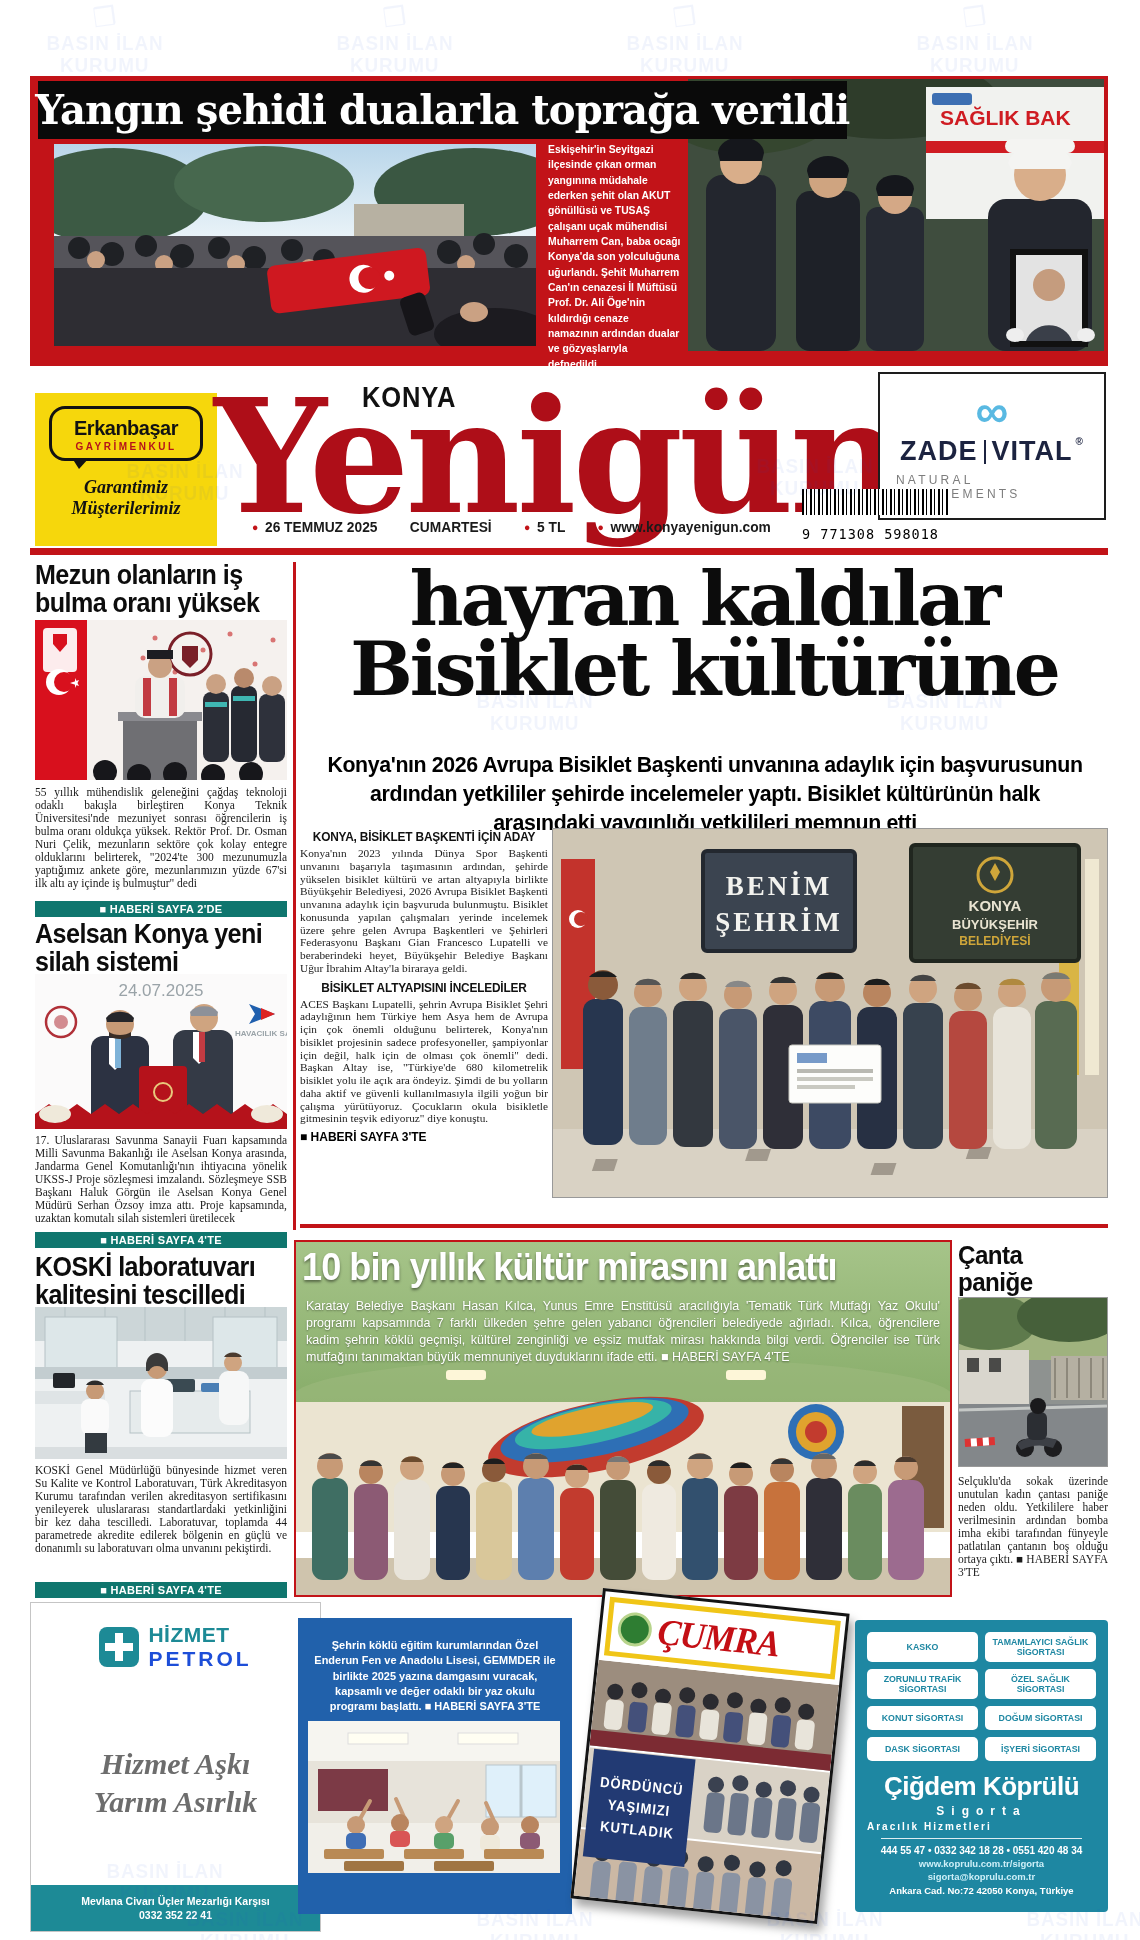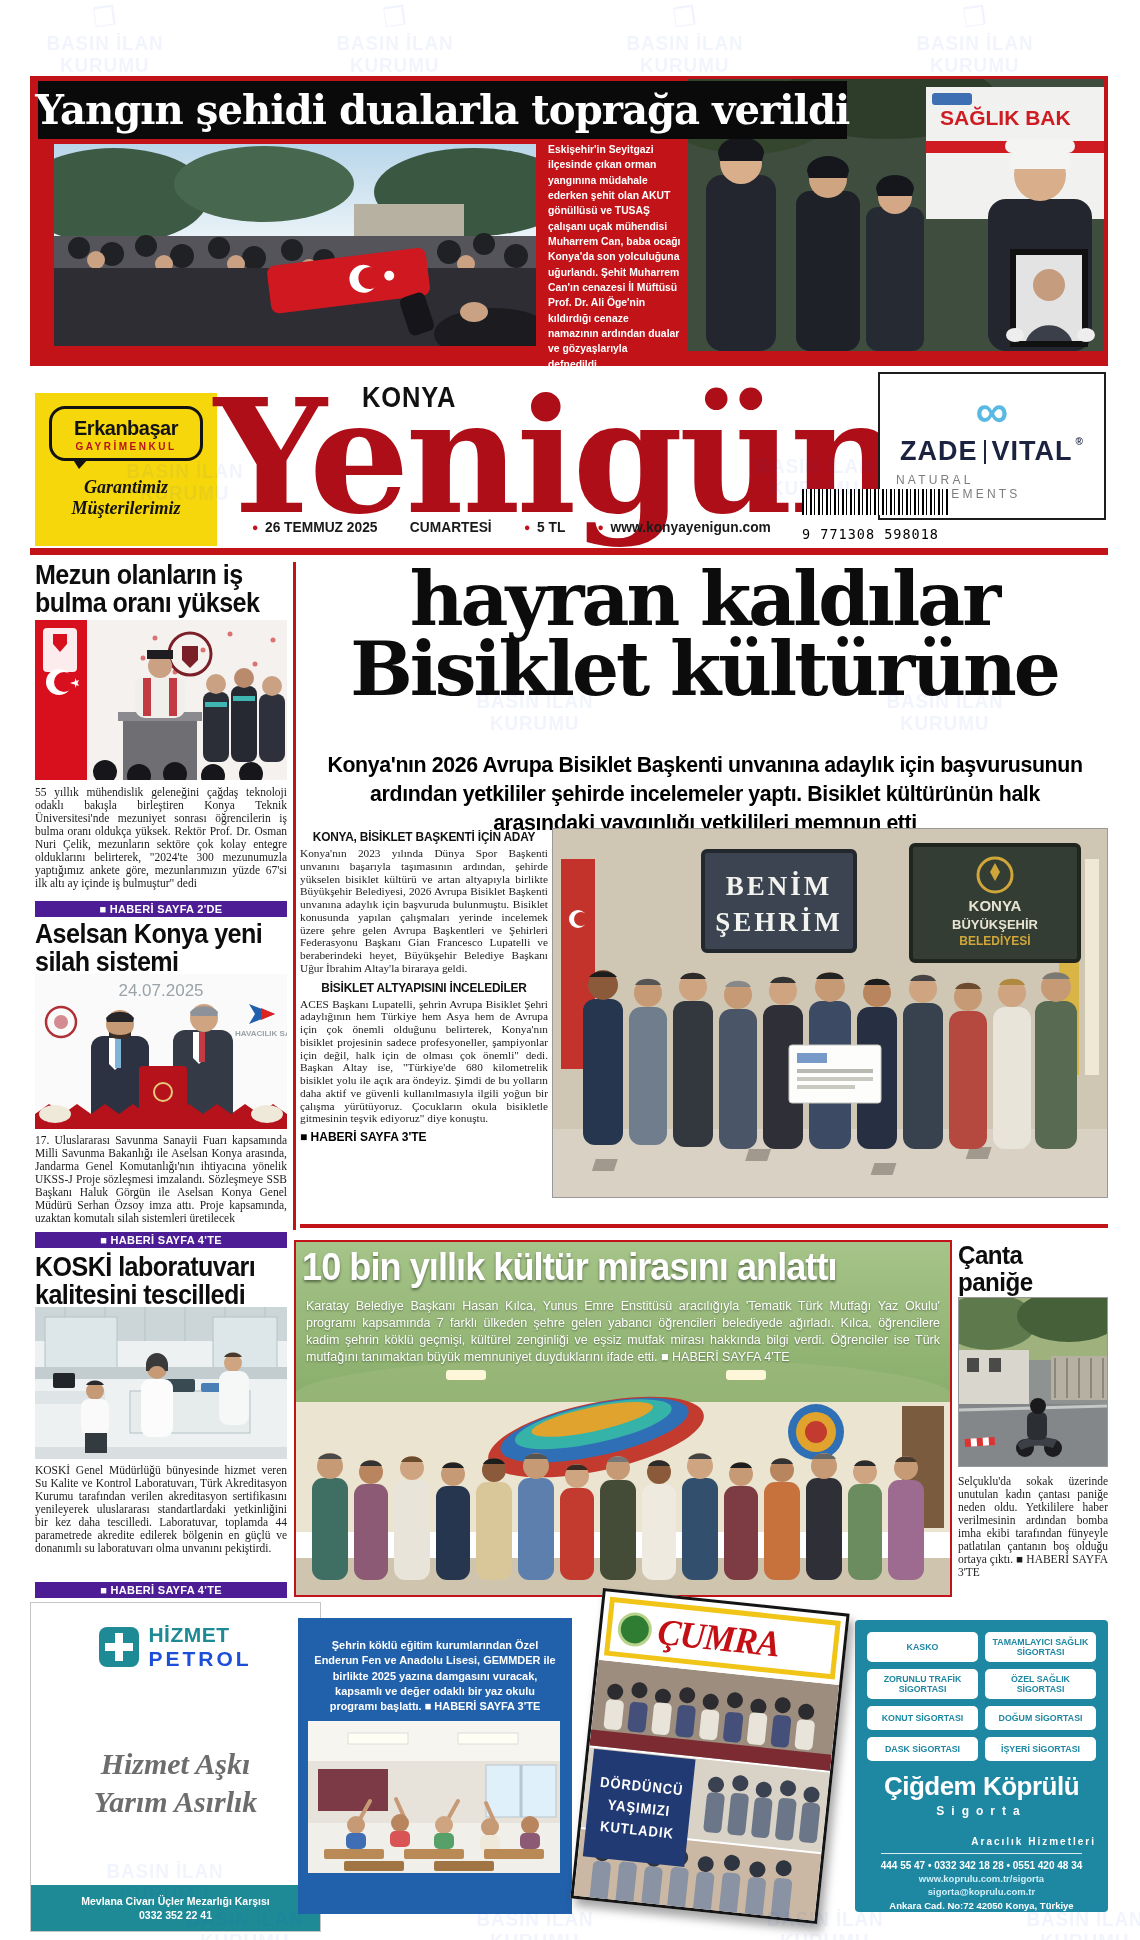--- a/index.html
+++ b/index.html
@@ -57,21 +57,21 @@
   #barcode { left:802px; top:489px; width:148px; height:50px; }
   #barcode .bars { height:26px; background:repeating-linear-gradient(90deg,#000 0 2px,#fff 2px 4px,#000 4px 5px,#fff 5px 8px); }
   #barcode .num { font-family:"DejaVu Sans Mono", monospace; font-size:13.5px; letter-spacing:1px; color:#000; margin-top:11px; white-space:nowrap; }
   #redrule { left:30px; top:548px; width:1078px; height:7px; background:#c21318; }
 
   
   .sec-h { font-weight:bold; color:#0d0d0d; letter-spacing:-.6px; line-height:1.02;
            transform:scaleX(.93); transform-origin:left top; }
   .body-serif { font-family:"Liberation Serif", serif; font-size:11.5px; line-height:1.13;
                 text-align:justify; color:#1b1b1b; }
-  .refbar { background:#4c1d95; color:#fff; font-weight:bold; font-size:11px;
+  .refbar { background:#0f766e; color:#fff; font-weight:bold; font-size:11px;
             display:flex; align-items:center; justify-content:center; height:16px; letter-spacing:.3px; }
   .photo { overflow:hidden; display:block; }
   .photo svg { display:block; }
 
   
   #mezun-h   { left:35px;  top:562px;  width:256px; font-size:27px; }
   #mezun-ph  { left:35px;  top:620px;  width:252px; height:160px; }
   #mezun-bd  { left:35px;  top:786px;  width:252px; height:112px; overflow:hidden; }
   #mezun-ref { left:35px;  top:901px;  width:252px; }
   #asel-h    { left:35px;  top:921px;  width:256px; font-size:27px; }
@@ -140,21 +140,21 @@
   .cm-band { position:absolute; left:5px; top:158px; width:102px; height:108px; background:#223a73; z-index:4;
              display:flex; flex-direction:column; align-items:center; justify-content:center; gap:6px; }
   .cm-band b { color:#fff; font-size:14.5px; letter-spacing:1px; transform:scaleX(.9); }
 
   #sigorta { left:855px; top:1620px; width:253px; height:292px; background:#1e87a2; border-radius:4px; padding:12px 12px 0; }
   .sg-grid { display:grid; grid-template-columns:1fr 1fr; gap:7px; }
   .sg-box { background:#fff; border-radius:5px; color:#1e87a2; font-weight:bold; font-size:8.8px;
             text-align:center; display:flex; align-items:center; justify-content:center; padding:5px 3px; min-height:24px; line-height:1.15; }
   .sg-name { margin-top:10px; text-align:center; color:#fff; font-weight:bold; font-size:26px; letter-spacing:-.5px; }
   .sg-l1 { text-align:center; color:#fff; font-weight:bold; font-size:12px; letter-spacing:7px; margin-top:2px; }
-  .sg-l2 { text-align:right; color:#fff; font-weight:bold; font-size:10px; letter-spacing:2px; margin-top:18px; }
+  .sg-l2 { text-align:left; color:#fff; font-weight:bold; font-size:10px; letter-spacing:2px; margin-top:3px; }
   .sg-hr { height:1px; background:rgba(255,255,255,.85); margin:6px 14px; }
   .sg-ph { text-align:center; color:#fff; font-weight:bold; font-size:10px; }
   .sg-web, .sg-mail { text-align:center; color:#cdeff8; font-weight:bold; font-size:9.5px; margin-top:2px; }
   .sg-adr { text-align:center; color:#fff; font-weight:bold; font-size:9.5px; margin-top:3px; }
 </style>
 </head>
 <body>
 
 <div id="page">
 

